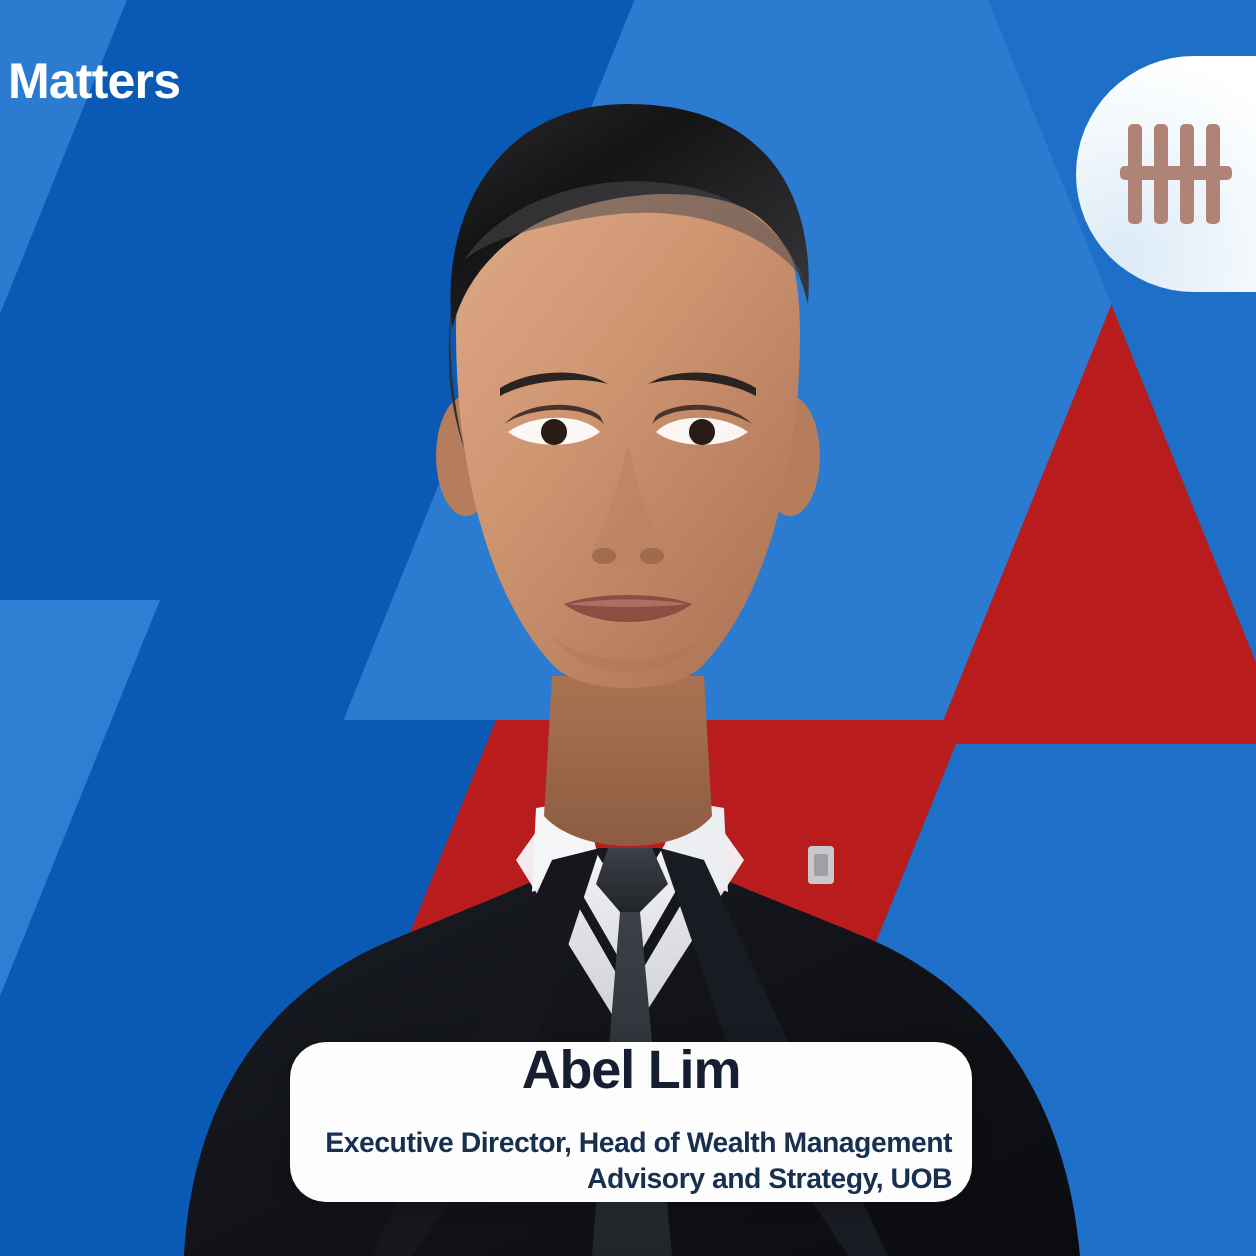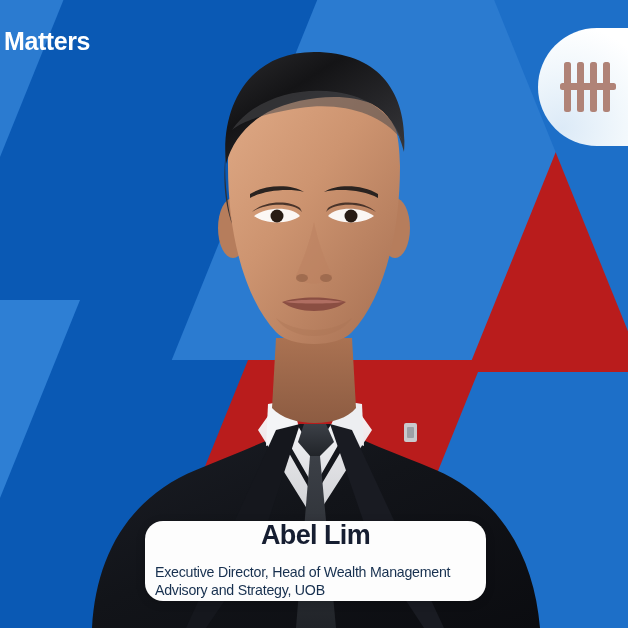--- a/index.html
+++ b/index.html
@@ -141,24 +141,24 @@
     font-size:27px;
     font-weight:bold;
     letter-spacing:-0.6px;
     line-height:1.05;
     margin-bottom:3px;
     white-space:nowrap;
   }
   .name-card .person-title{
     color:#17304F;
     font-size:14.2px;
-    font-weight:normal;
+    font-weight:bold;
     letter-spacing:-0.25px;
     line-height:1.22;
-    text-align:left;
+    text-align:right;
     max-width:330px;
     margin-top:12px;
   }
 </style>
 </head>
 <body>
 
 <div class="stage">
 
   <div class="bg-layer">

